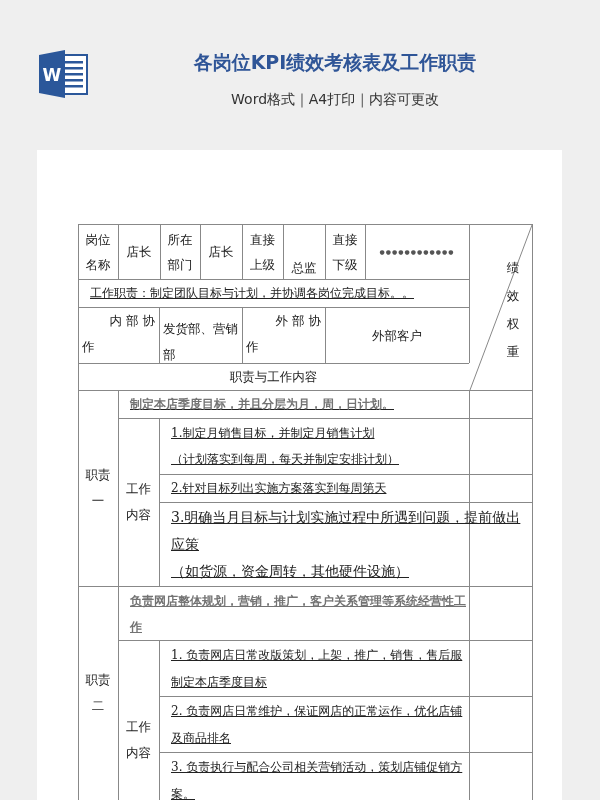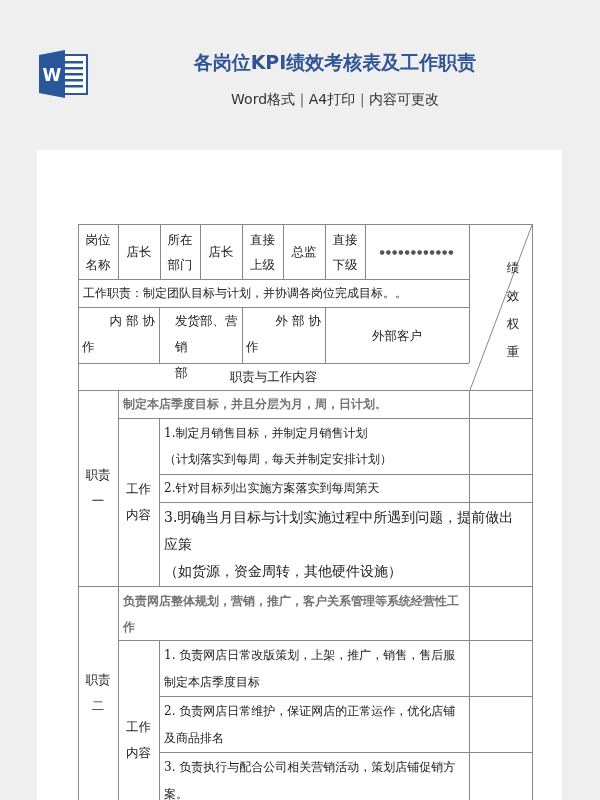--- a/index.html
+++ b/index.html
@@ -27,21 +27,21 @@
   }
   .tbl { position:absolute; left:78px; top:224px; }
   .cell {
     position:absolute; box-sizing:border-box;
     font-size:12.5px; color:#222; line-height:26px;
   }
   .hline { position:absolute; height:1px; background:#888; }
   .vline { position:absolute; width:1px; background:#888; }
   .center { display:flex; align-items:center; justify-content:center; text-align:center; }
   .red { color:#737373; font-weight:bold; }
-  .pad { padding-left:5px; padding-right:4px; }
+  .pad { padding-left:12px; padding-right:4px;text-decoration:underline; }
   .diag { position:absolute; }
 </style>
 </head>
 <body>
 
 <div class="header">
   <svg class="word-icon" viewBox="0 0 52 50">
     <rect x="20" y="6" width="30" height="39" fill="#ffffff" stroke="#2b579a" stroke-width="2"></rect>
     <rect x="26" y="12" width="20" height="2.5" fill="#2b579a"></rect>
     <rect x="26" y="18" width="20" height="2.5" fill="#2b579a"></rect>
@@ -95,39 +95,39 @@
   </svg>
 
   <div class="cell center" style="left:0;top:0;width:40px;height:55px;white-space:pre-line;line-height:25px;">岗位
 名称</div>
   <div class="cell center" style="left:40px;top:0;width:42px;height:55px;">店长</div>
   <div class="cell center" style="left:82px;top:0;width:40px;height:55px;white-space:pre-line;line-height:25px;">所在
 部门</div>
   <div class="cell center" style="left:122px;top:0;width:42px;height:55px;">店长</div>
   <div class="cell center" style="left:164px;top:0;width:41px;height:55px;white-space:pre-line;line-height:25px;">直接
 上级</div>
-  <div class="cell center" style="left:205px;top:0;width:42px;height:55px;">总监</div>
+  <div class="cell center" style="left:205px;top:16px;width:42px;height:55px;">总监</div>
   <div class="cell center" style="left:247px;top:0;width:40px;height:55px;white-space:pre-line;line-height:25px;">直接
 下级</div>
   <div class="cell center" style="left:287px;top:0;width:104px;height:55px;font-size:6px;letter-spacing:1px;color:#555;">●●●●●●●●●●●●</div>
 
   <div class="cell" style="left:428px;top:30px;width:14px;line-height:28px;text-align:center;">
     <div>绩</div>
     <div>效</div>
     <div>权</div>
     <div>重</div>
   </div>
 
   <div class="cell pad" style="left:0;top:56px;width:391px;height:27px;line-height:27px;font-size:12px;">工作职责：制定团队目标与计划，并协调各岗位完成目标。。</div>
 
   <div class="cell" style="left:0;top:84px;width:81px;height:55px;">
     <div style="text-align:right;padding-right:4px;">内 部 协</div>
     <div style="padding-left:4px;">作</div>
   </div>
-  <div class="cell" style="left:81px;top:84px;width:83px;height:55px;padding-left:16px;">
+  <div class="cell" style="left:81px;top:92px;width:83px;height:55px;padding-left:4px;">
     <div>发货部、营销</div>
     <div>部</div>
   </div>
   <div class="cell" style="left:164px;top:84px;width:83px;height:55px;">
     <div style="text-align:right;padding-right:4px;">外 部 协</div>
     <div style="padding-left:4px;">作</div>
   </div>
   <div class="cell center" style="left:247px;top:84px;width:144px;height:55px;">外部客户</div>
 
   <div class="cell center" style="left:0;top:139px;width:391px;height:27px;">职责与工作内容</div>

